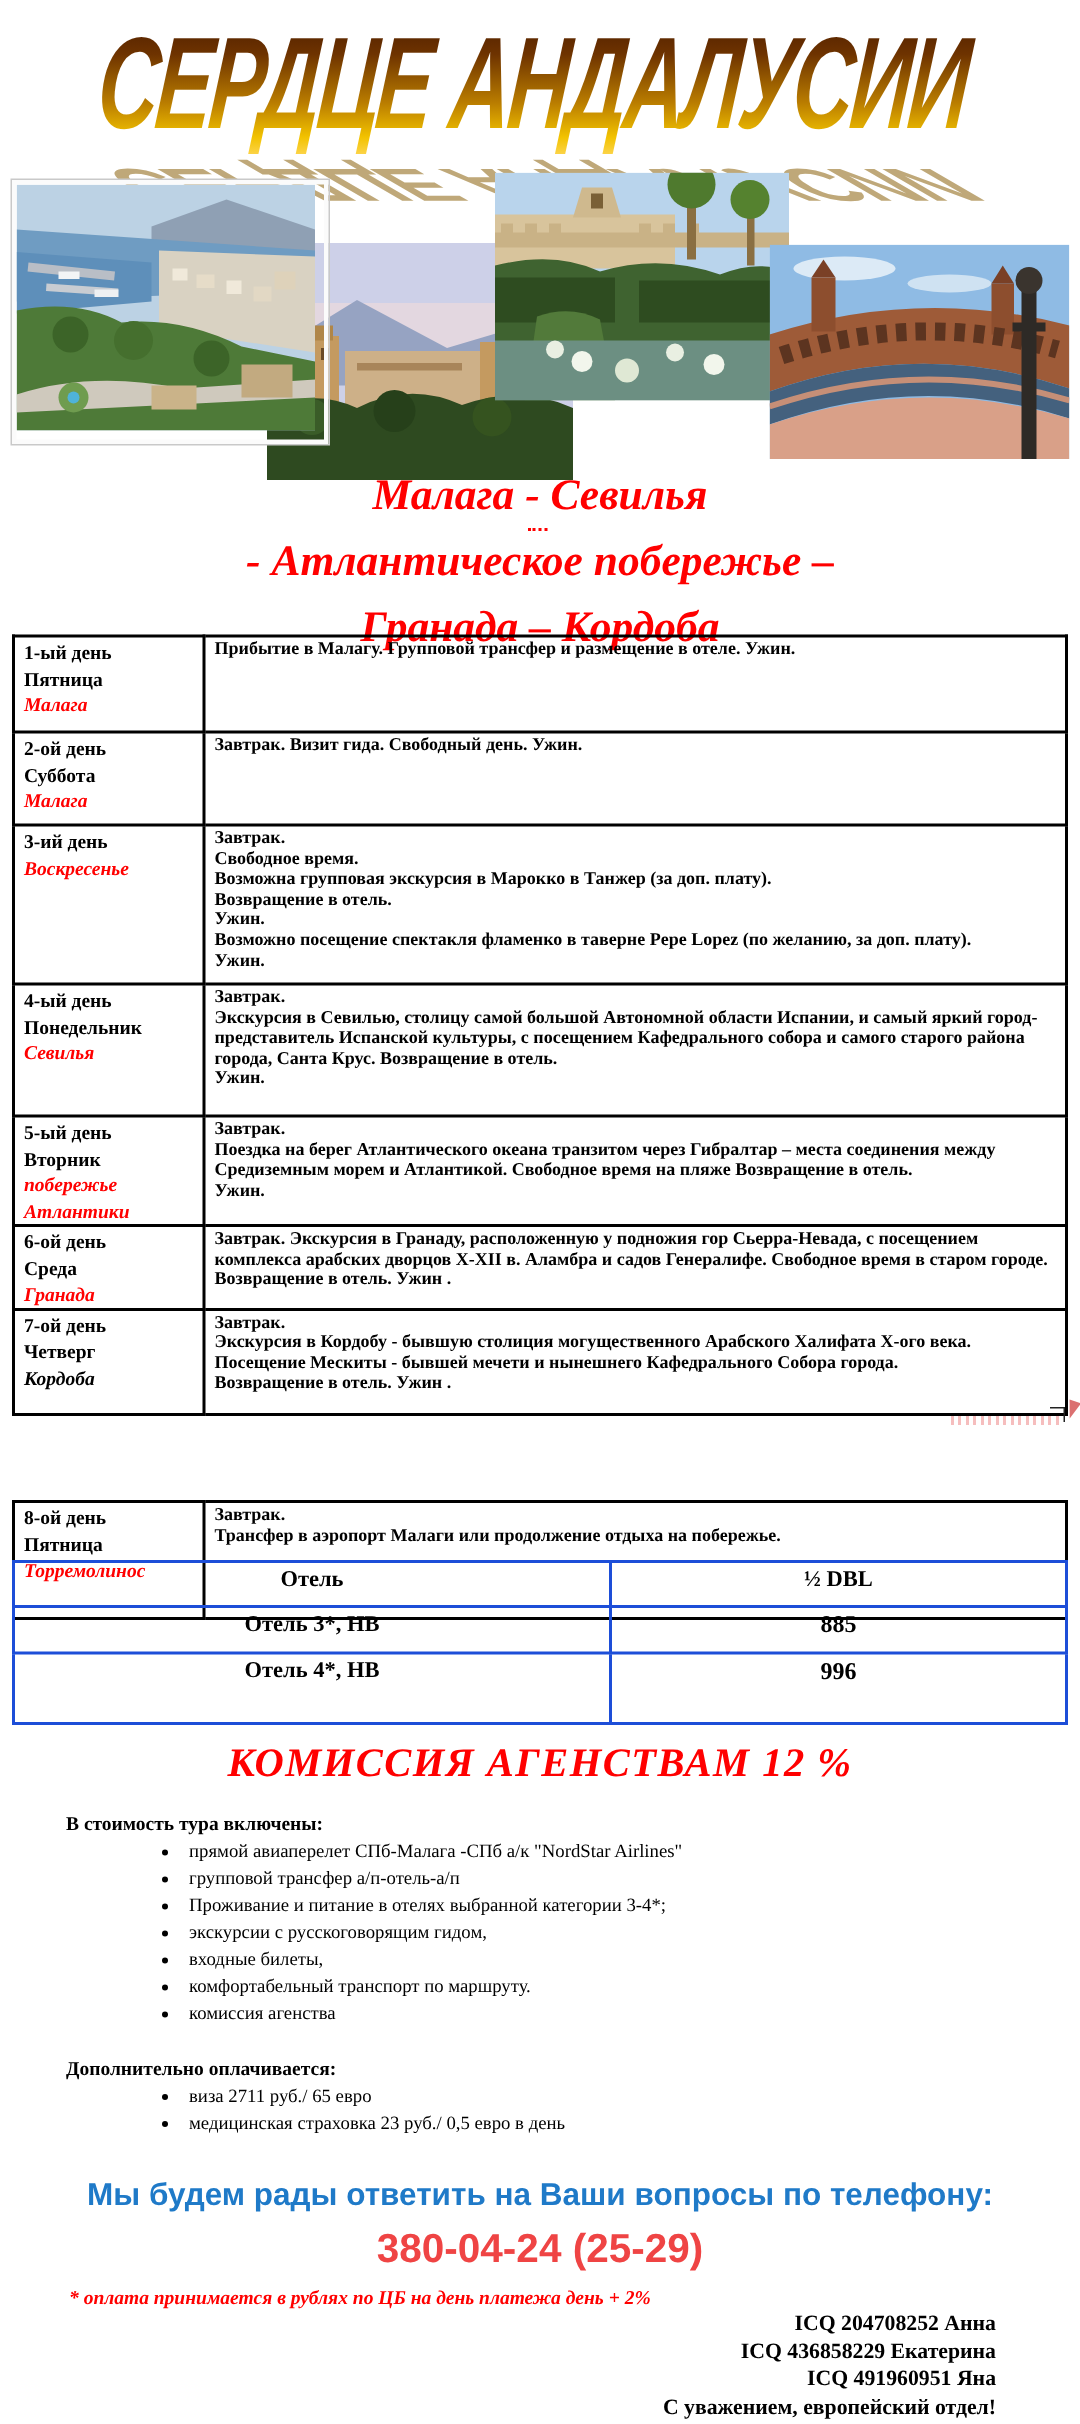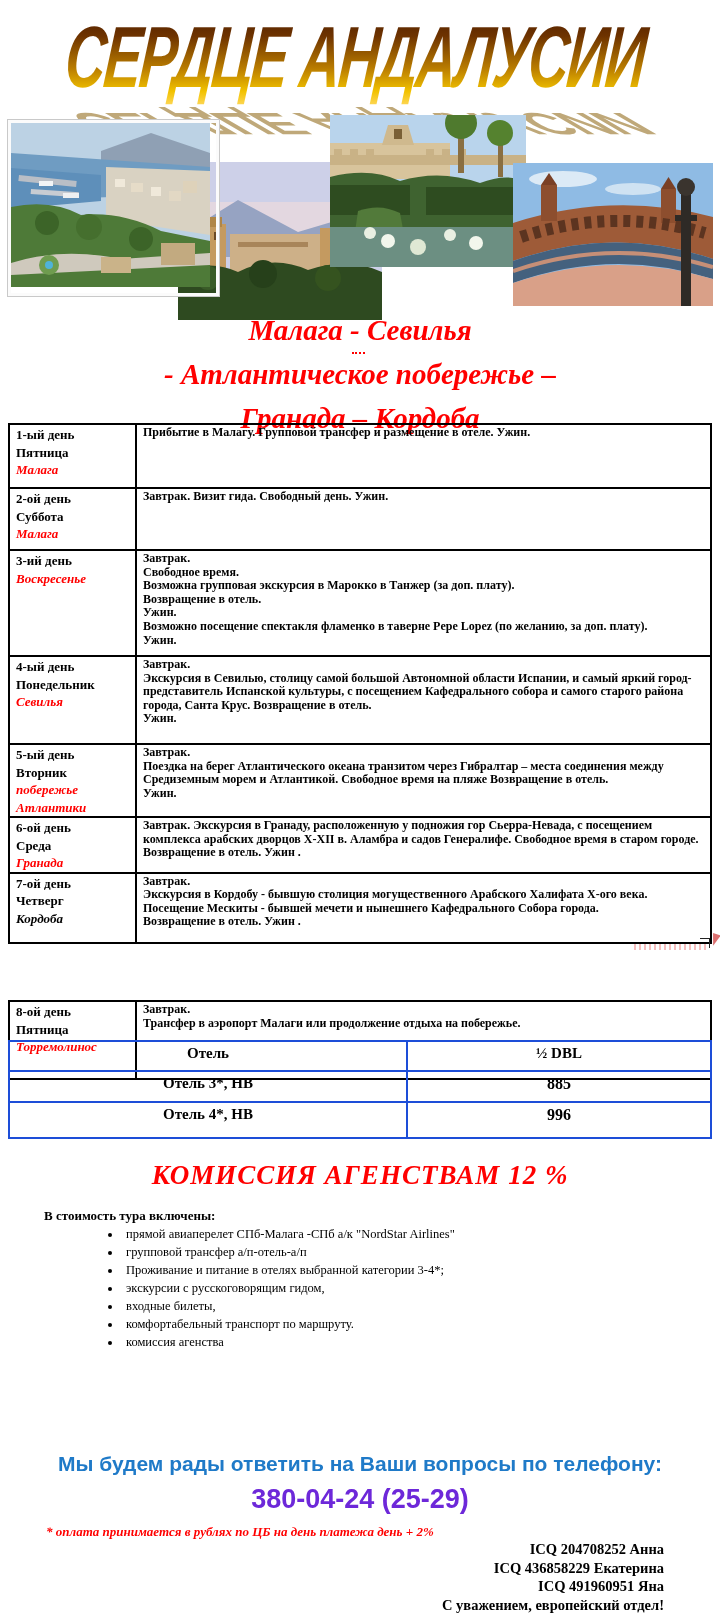--- a/index.html
+++ b/index.html
@@ -72,21 +72,21 @@
   #included-sect{top:1208px;}
   #extra-sect{top:1371px;}
   .sect-heading{font-weight:bold;font-size:13px;margin-bottom:4px;}
   .sect ul{margin:0;padding:0 0 0 78px;list-style:disc;}
   .sect li{margin:0 0 4.5px 0;line-height:13.5px;padding-left:4px;}
 
   
   .phone-prompt{position:absolute;left:0;top:1452px;width:720px;text-align:center;
     font-family:"Liberation Sans",sans-serif;font-weight:bold;font-size:21px;color:#1f7ac8;}
   .phone-number{position:absolute;left:0;top:1484px;width:720px;text-align:center;
-    font-family:"Liberation Sans",sans-serif;font-weight:bold;font-size:27px;color:#6d28d9;}
+    font-family:"Liberation Sans",sans-serif;font-weight:bold;font-size:27px;color:#ef4444;}
   .payment-note{position:absolute;left:46px;top:1524px;width:620px;
     color:#ff0000;font-weight:bold;font-style:italic;font-size:13px;}
 
   
   .footer{position:absolute;right:56px;top:1540px;width:600px;text-align:right;
     font-weight:bold;font-size:14.5px;line-height:18.5px;}
 </style>
 </head>
 <body>
 
@@ -296,21 +296,21 @@
   <table class="price">
     <tbody>
         <tr style="height:30px">
       <td class="c1 price-head">Отель</td>
       <td class="price-head">½  DBL</td>
     </tr>
     <tr style="height:31px">
       <td class="c1 price-head">Отель 3*,  НВ</td>
       <td class="price-val">885</td>
     </tr>
-    <tr style="height:36px">
+    <tr style="height:47px">
       <td class="c1 price-head">Отель 4*,  НВ</td>
       <td class="price-val">996</td>
     </tr>
   </tbody>
     </table>
 
   <div class="commission">КОМИССИЯ АГЕНСТВАМ 12 %</div>
 
   <div class="sect" id="included-sect">
     <div class="sect-heading">В стоимость тура включены:</div>
@@ -318,20 +318,27 @@
       <li>прямой авиаперелет СПб-Малага -СПб а/к "NordStar Airlines"</li>
       <li>групповой трансфер а/п-отель-а/п</li>
       <li>Проживание и питание в отелях выбранной категории  3-4*;</li>
       <li>экскурсии с русскоговорящим гидом,</li>
       <li>входные билеты,</li>
       <li>комфортабельный транспорт по маршруту.</li>
       <li>комиссия агенства</li>
     </ul>
   </div>
 
+  <div class="sect" id="extra-sect">
+    <div class="sect-heading">Дополнительно оплачивается:</div>
+    <ul>
+      <li>виза 2711 руб./ 65 евро</li>
+      <li>медицинская страховка 23 руб./ 0,5 евро в день</li>
+    </ul>
+  </div>
 
   <div class="phone-prompt">Мы будем рады ответить на Ваши вопросы по телефону:</div>
   <div class="phone-number">380-04-24 (25-29)</div>
   <div class="payment-note">* оплата принимается  в рублях по ЦБ на день платежа день + 2%</div>
 
   <div class="footer">
     <div>ICQ 204708252  Анна</div>
     <div>ICQ 436858229  Екатерина</div>
     <div>ICQ 491960951  Яна</div>
     <div>С уважением, европейский отдел!</div>

